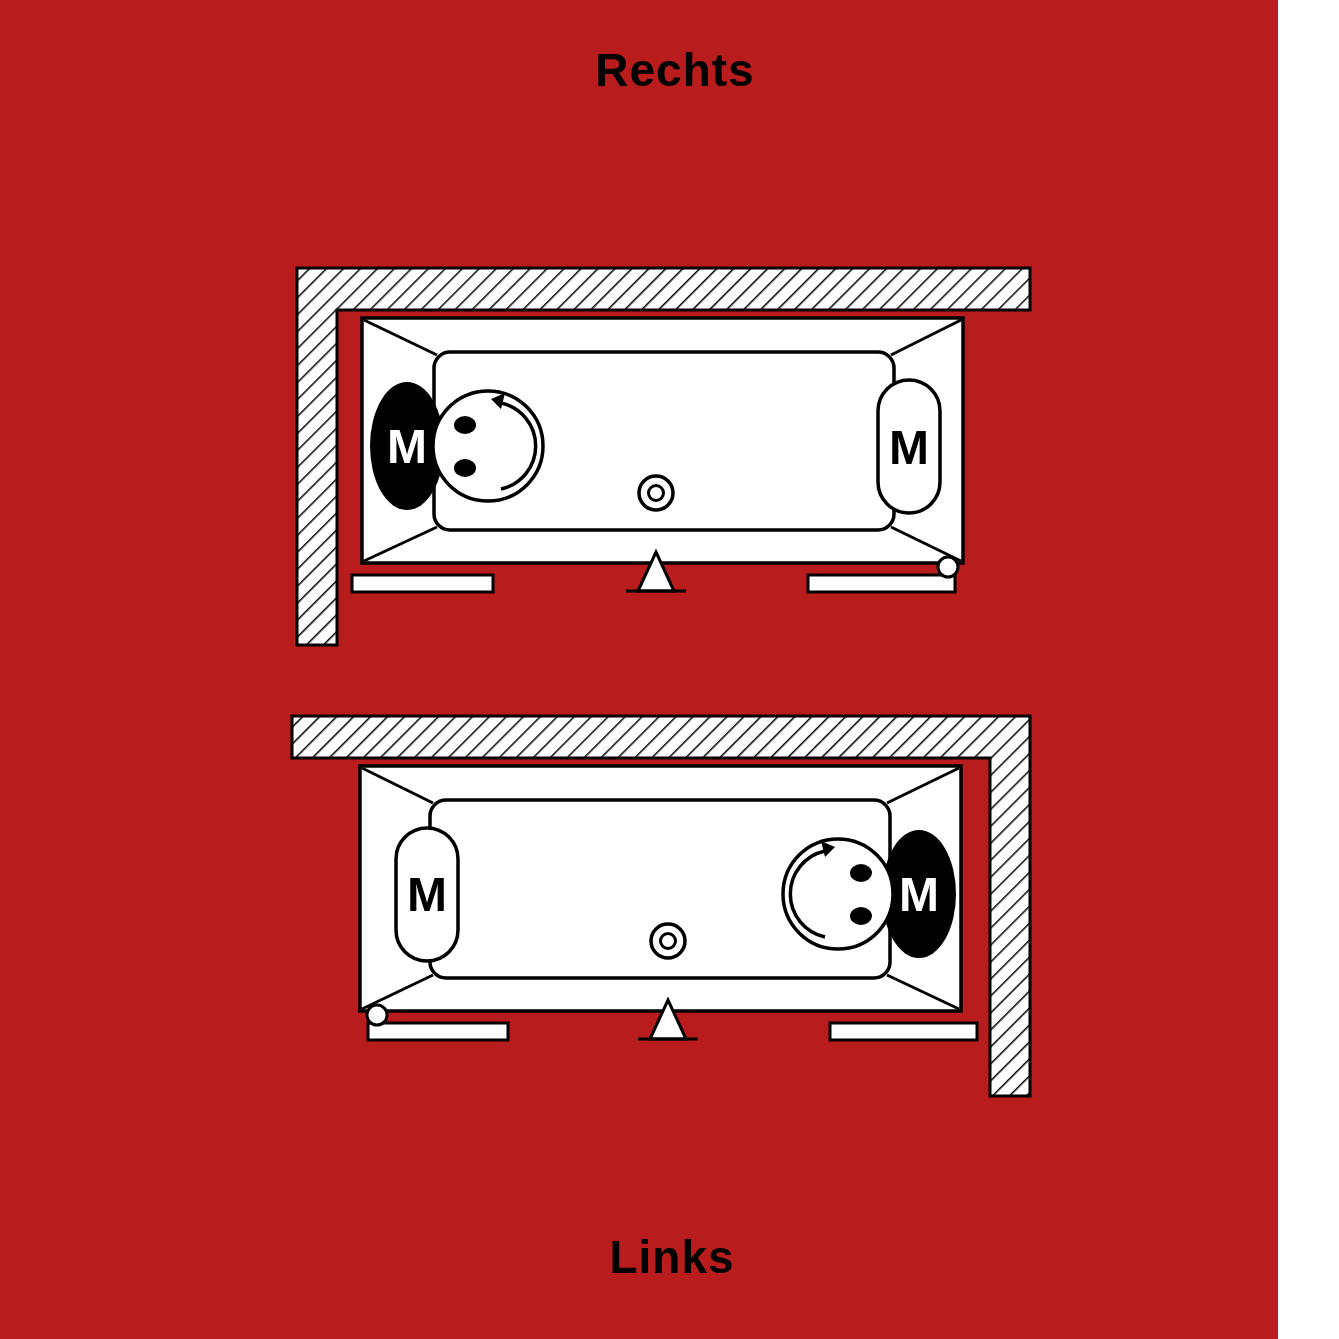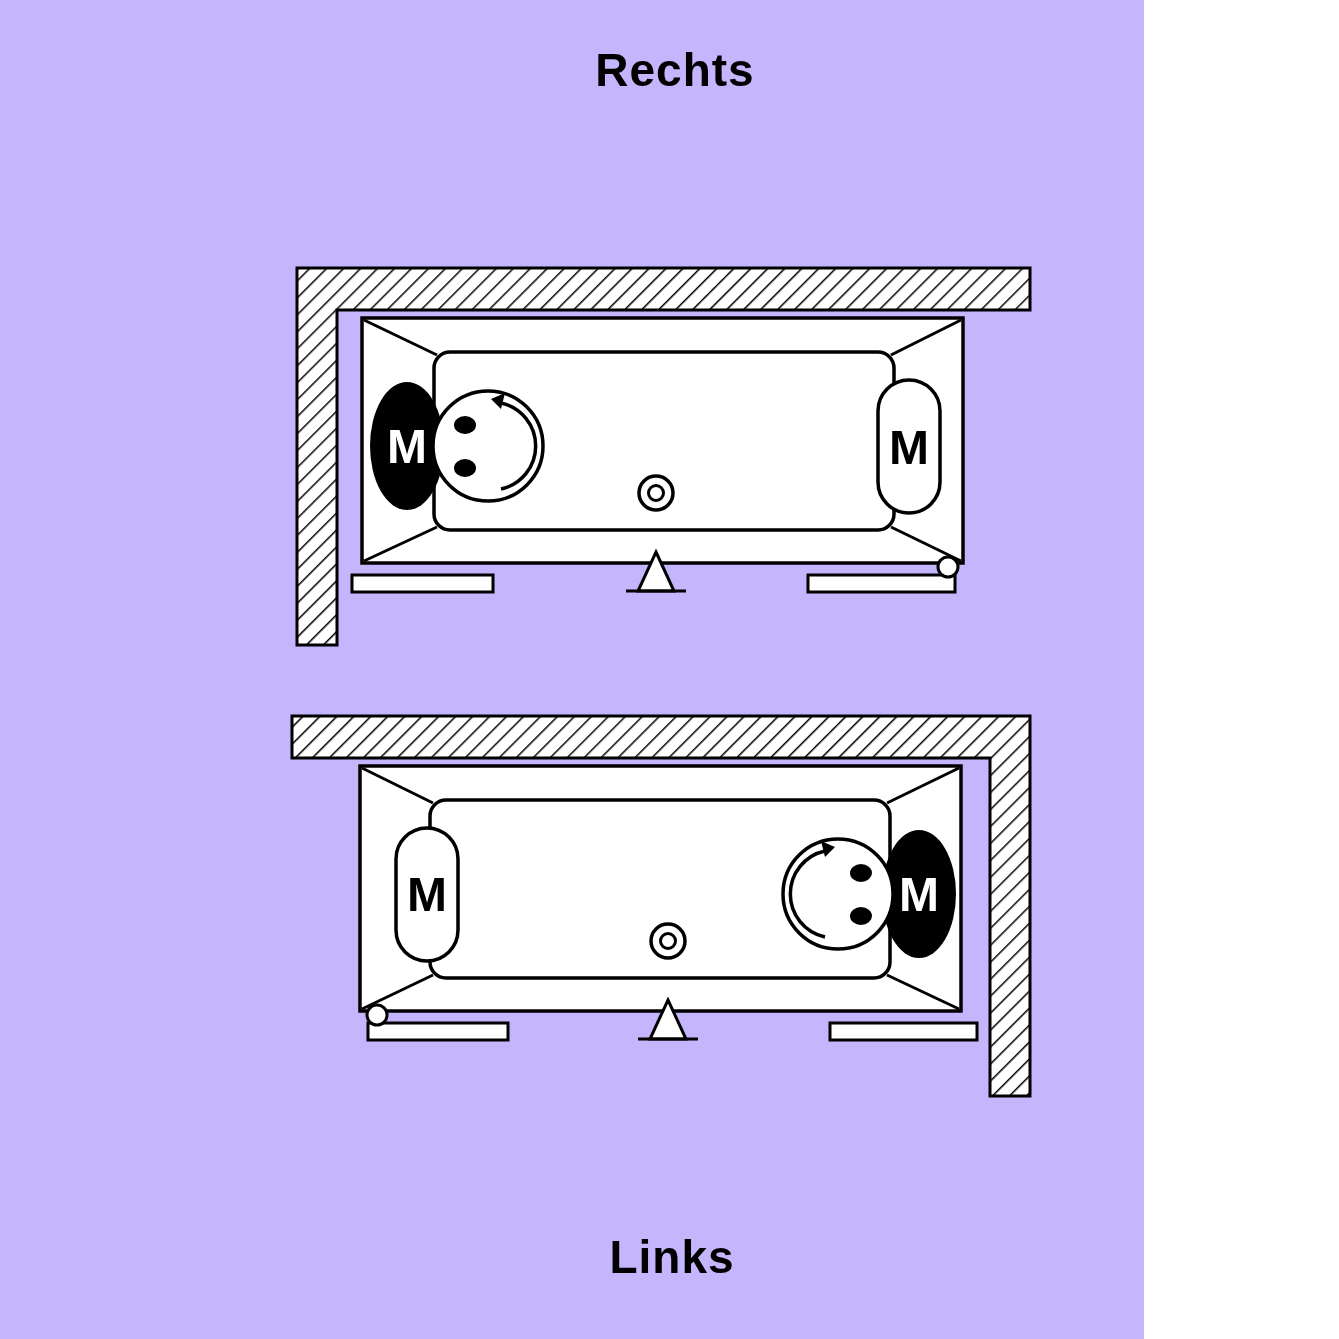--- a/index.html
+++ b/index.html
@@ -2,23 +2,23 @@
 <html><head>
 <meta charset="utf-8">
 <style>
   html, body {
     margin: 0;
     padding: 0;
     background: #ffffff;
   }
   .stage {
     position: relative;
-    width: 1144px;
+    width: 1278px;
     height: 1339px;
-    background: #c4b5fd;
+    background: #b91c1c;
     overflow: hidden;
   }
   svg text {
     font-family: "Liberation Sans", sans-serif;
     fill: #000000;
   }
   .title {
     font-size: 46px;
     font-weight: 700;
     letter-spacing: 1px;

